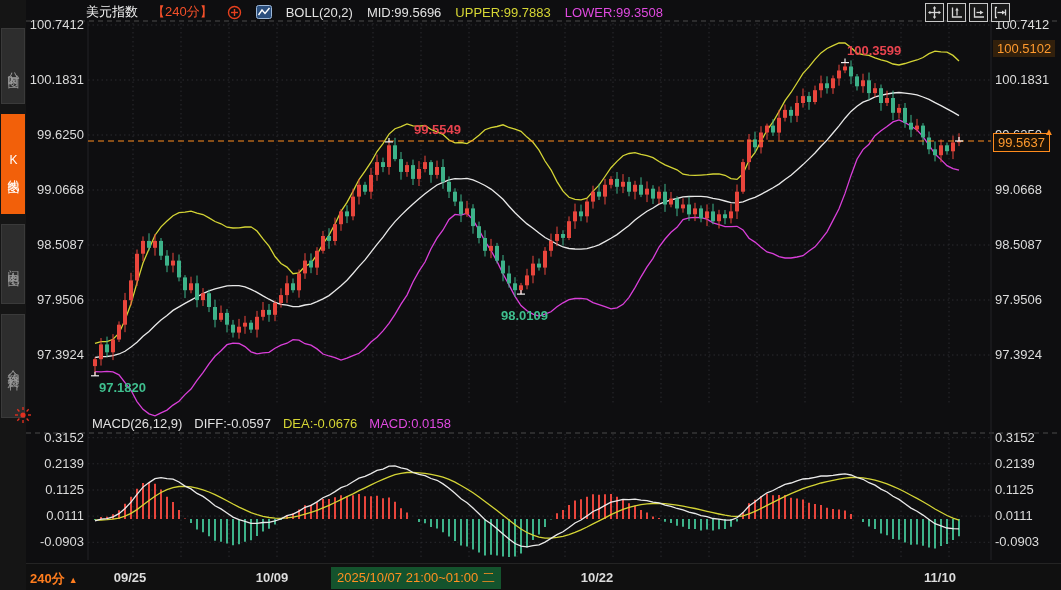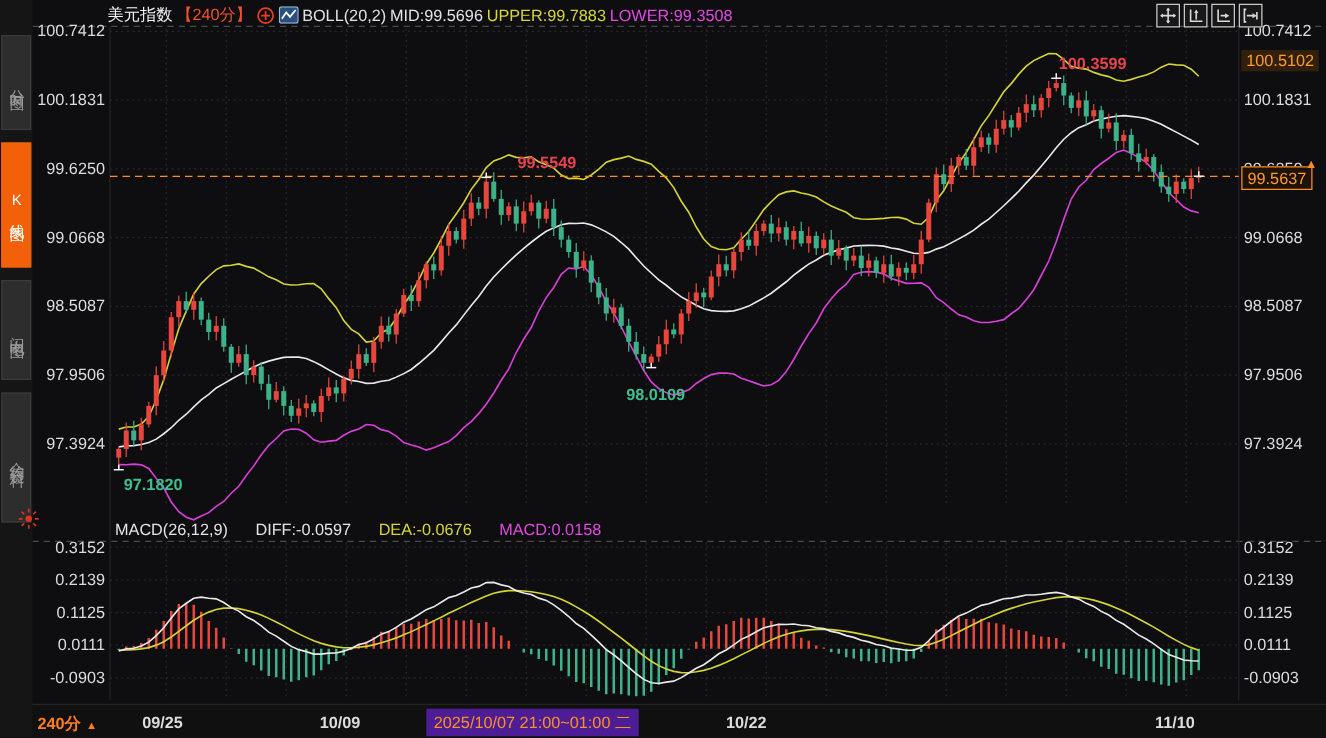--- a/index.html
+++ b/index.html
@@ -7,49 +7,49 @@
        font-family:"Liberation Sans",sans-serif;color:#ddd;background:#0e0e10;}
   #chart-svg{position:absolute;left:0;top:0;z-index:1;}
   
   #sidebar{position:absolute;left:0;top:0;width:26px;height:590px;background:#151515;z-index:6;}
   .vtab{position:absolute;left:1px;width:24px;background:#2d2d2d;color:#9a9a9a;
         writing-mode:vertical-rl;text-orientation:upright;letter-spacing:3px;
         font-size:12px;display:flex;align-items:center;justify-content:center;
         border:1px solid #3a3a3a;box-sizing:border-box;cursor:pointer;}
   .vtab.active{background:#f2600a;color:#fff;border-color:#f2600a;}
   
-  #header{position:absolute;left:86px;top:3px;height:18px;display:flex;gap:3px;
+  #header{position:absolute;left:86px;top:3px;height:18px;display:flex;gap:14px;
           align-items:center;font-size:13px;z-index:5;white-space:nowrap;}
   .t-white{color:#f2f2f2;} .t-light{color:#e2e2e2;} .t-yellow{color:#d6d634;}
   .t-magenta{color:#e04ae0;} .t-orangered{color:#f4502a;}
   #toolbar{position:absolute;left:925px;top:3px;display:flex;gap:3px;z-index:5;}
   .tool-btn{width:17px;height:17px;border:1px solid #c8c8c8;background:#181818;
             display:flex;align-items:center;justify-content:center;cursor:pointer;}
   
   .ytick{position:absolute;font-size:13px;color:#dcdcdc;line-height:14px;}
   #axis-left,#macd-axis-left{position:absolute;left:18px;top:0;width:66px;height:590px;z-index:4;}
   #axis-right,#macd-axis-right{position:absolute;left:995px;top:0;width:64px;height:590px;z-index:4;}
   #axis-left .ytick,#macd-axis-left .ytick{width:66px;text-align:right;}
   #session-high-box{position:absolute;left:993px;top:40px;padding:1px 4px;background:#32200c;
           color:#ff9a2e;font-size:13px;z-index:5;}
   #last-price-box{position:absolute;left:993px;top:133px;padding:1px 4px;background:#1c1206;
           border:1px solid #ff8c1e;color:#ff9a2e;font-size:13px;z-index:5;}
   #price-dir-arrow{position:absolute;left:1044px;top:126px;color:#ff8c1e;font-size:10px;z-index:5;}
   
-  #macd-header{position:absolute;left:92px;top:416px;display:flex;gap:22px;font-size:13px;
+  #macd-header{position:absolute;left:92px;top:416px;display:flex;gap:12px;font-size:13px;
           z-index:5;white-space:nowrap;justify-content:space-between;}
   
   .ann{position:absolute;font-size:13px;font-weight:bold;z-index:4;white-space:nowrap;}
   
   #bottom-bar{position:absolute;left:0;top:563px;width:1061px;height:27px;background:#101010;
           border-top:1px solid #242424;z-index:4;}
   #period-btn{position:absolute;left:30px;top:6px;color:#ff7d1e;font-size:13px;font-weight:bold;cursor:pointer;}
   #period-btn .arr{font-size:9px;margin-left:4px;}
   .xdate{position:absolute;top:6px;transform:translateX(-50%);font-size:13px;color:#dcdcdc;font-weight:bold;}
-  #date-highlight{position:absolute;left:341px;top:3px;padding:2px 6px;background:#4c1d95;
+  #date-highlight{position:absolute;left:331px;top:3px;padding:2px 6px;background:#14532d;
           color:#ff9022;font-size:13px;}
   #watermark{position:absolute;left:922px;top:536px;font-size:38px;letter-spacing:1px;
           color:rgba(240,240,240,0.85);z-index:7;pointer-events:none;}
   #live-dot{position:absolute;left:14px;top:406px;z-index:7;}
 </style>
 </head>
 <body>
 
 <div id="app">
 

